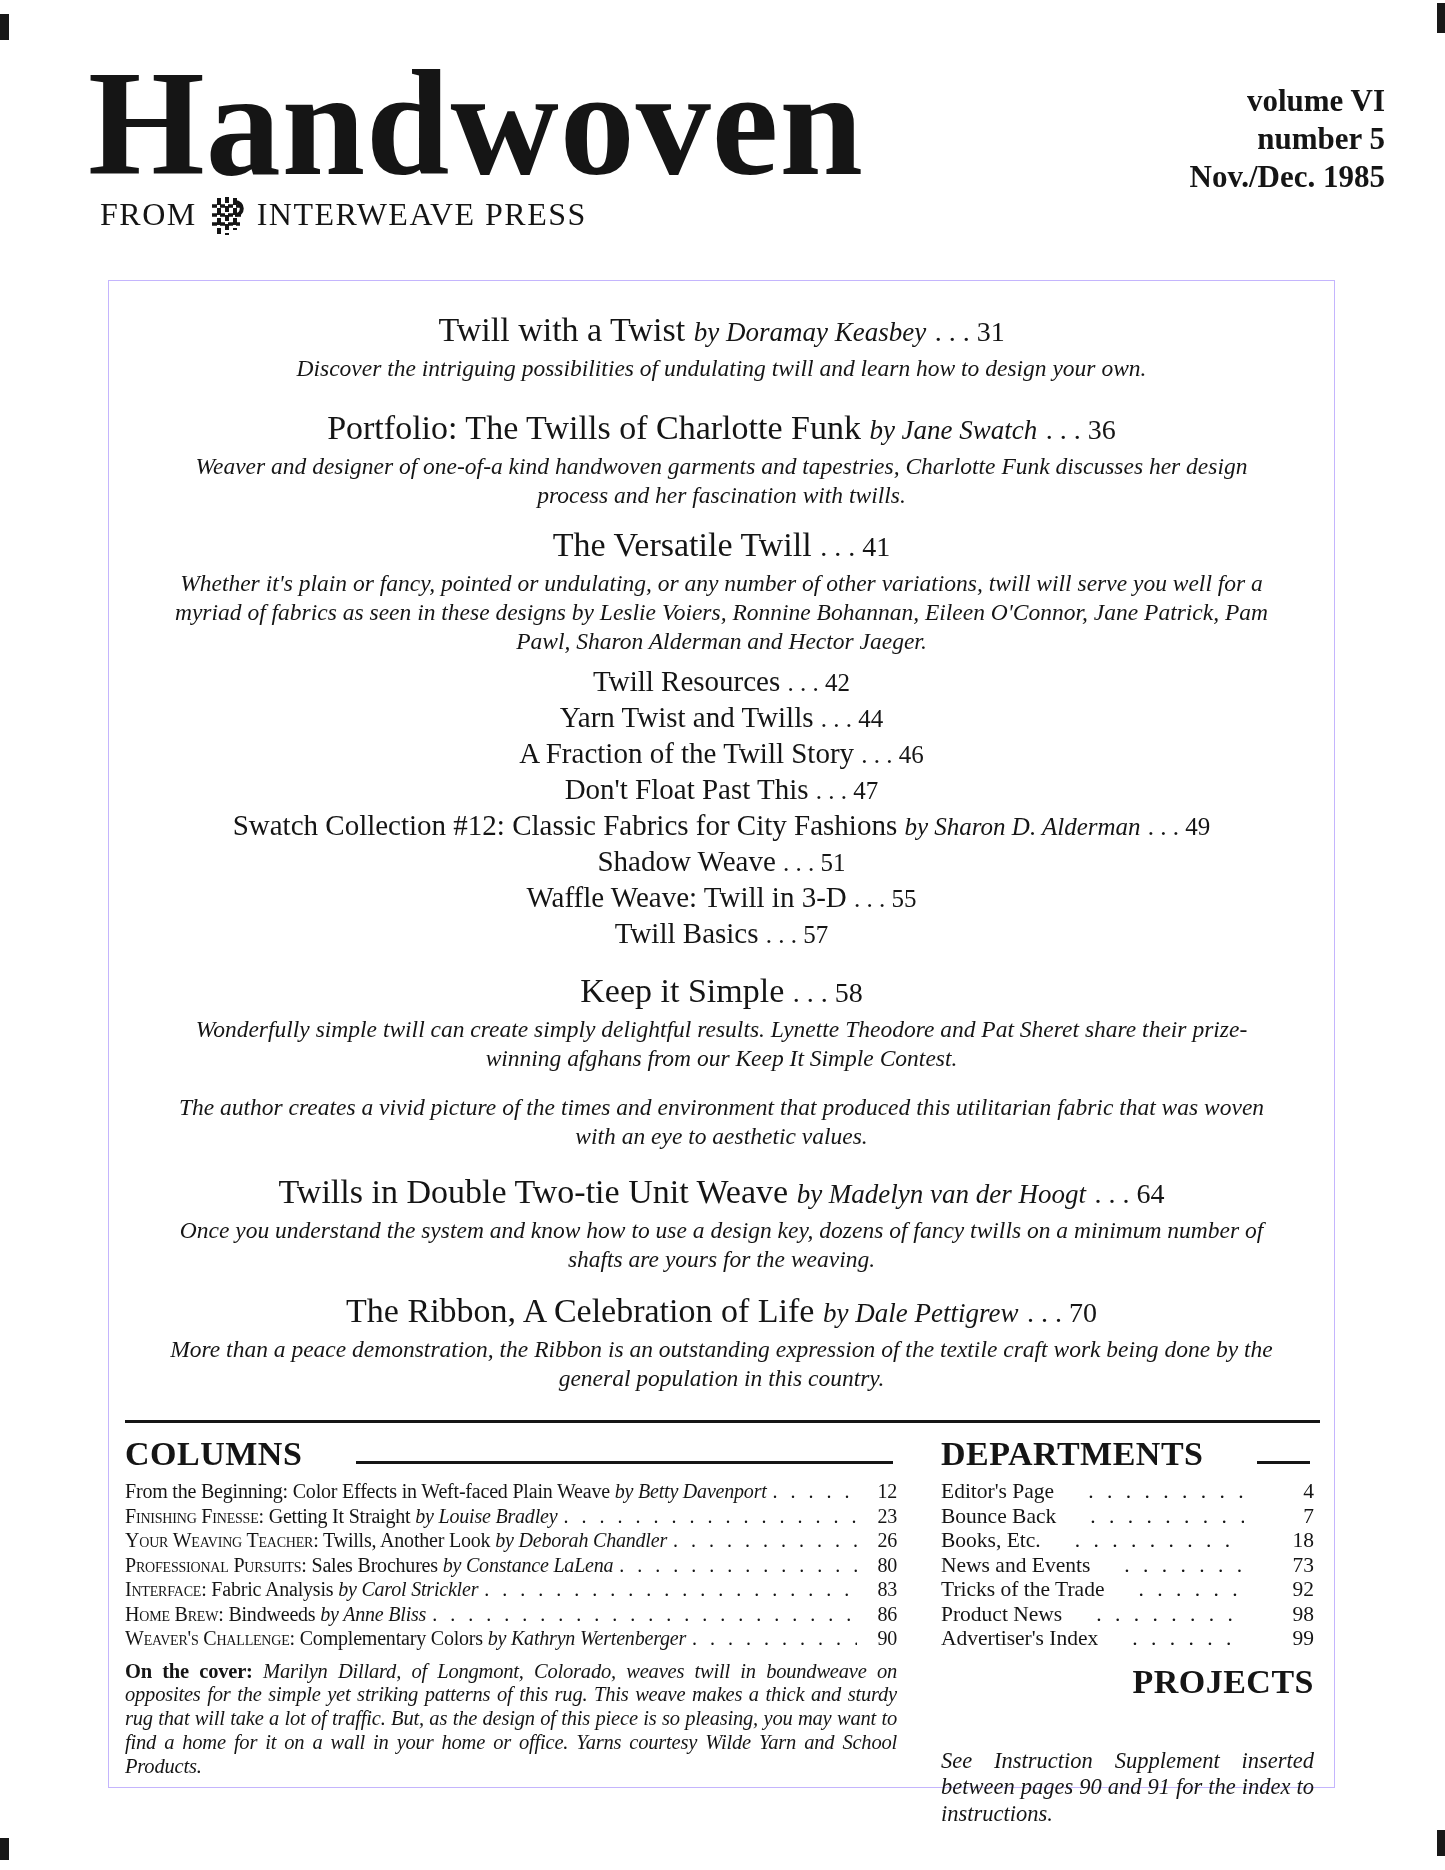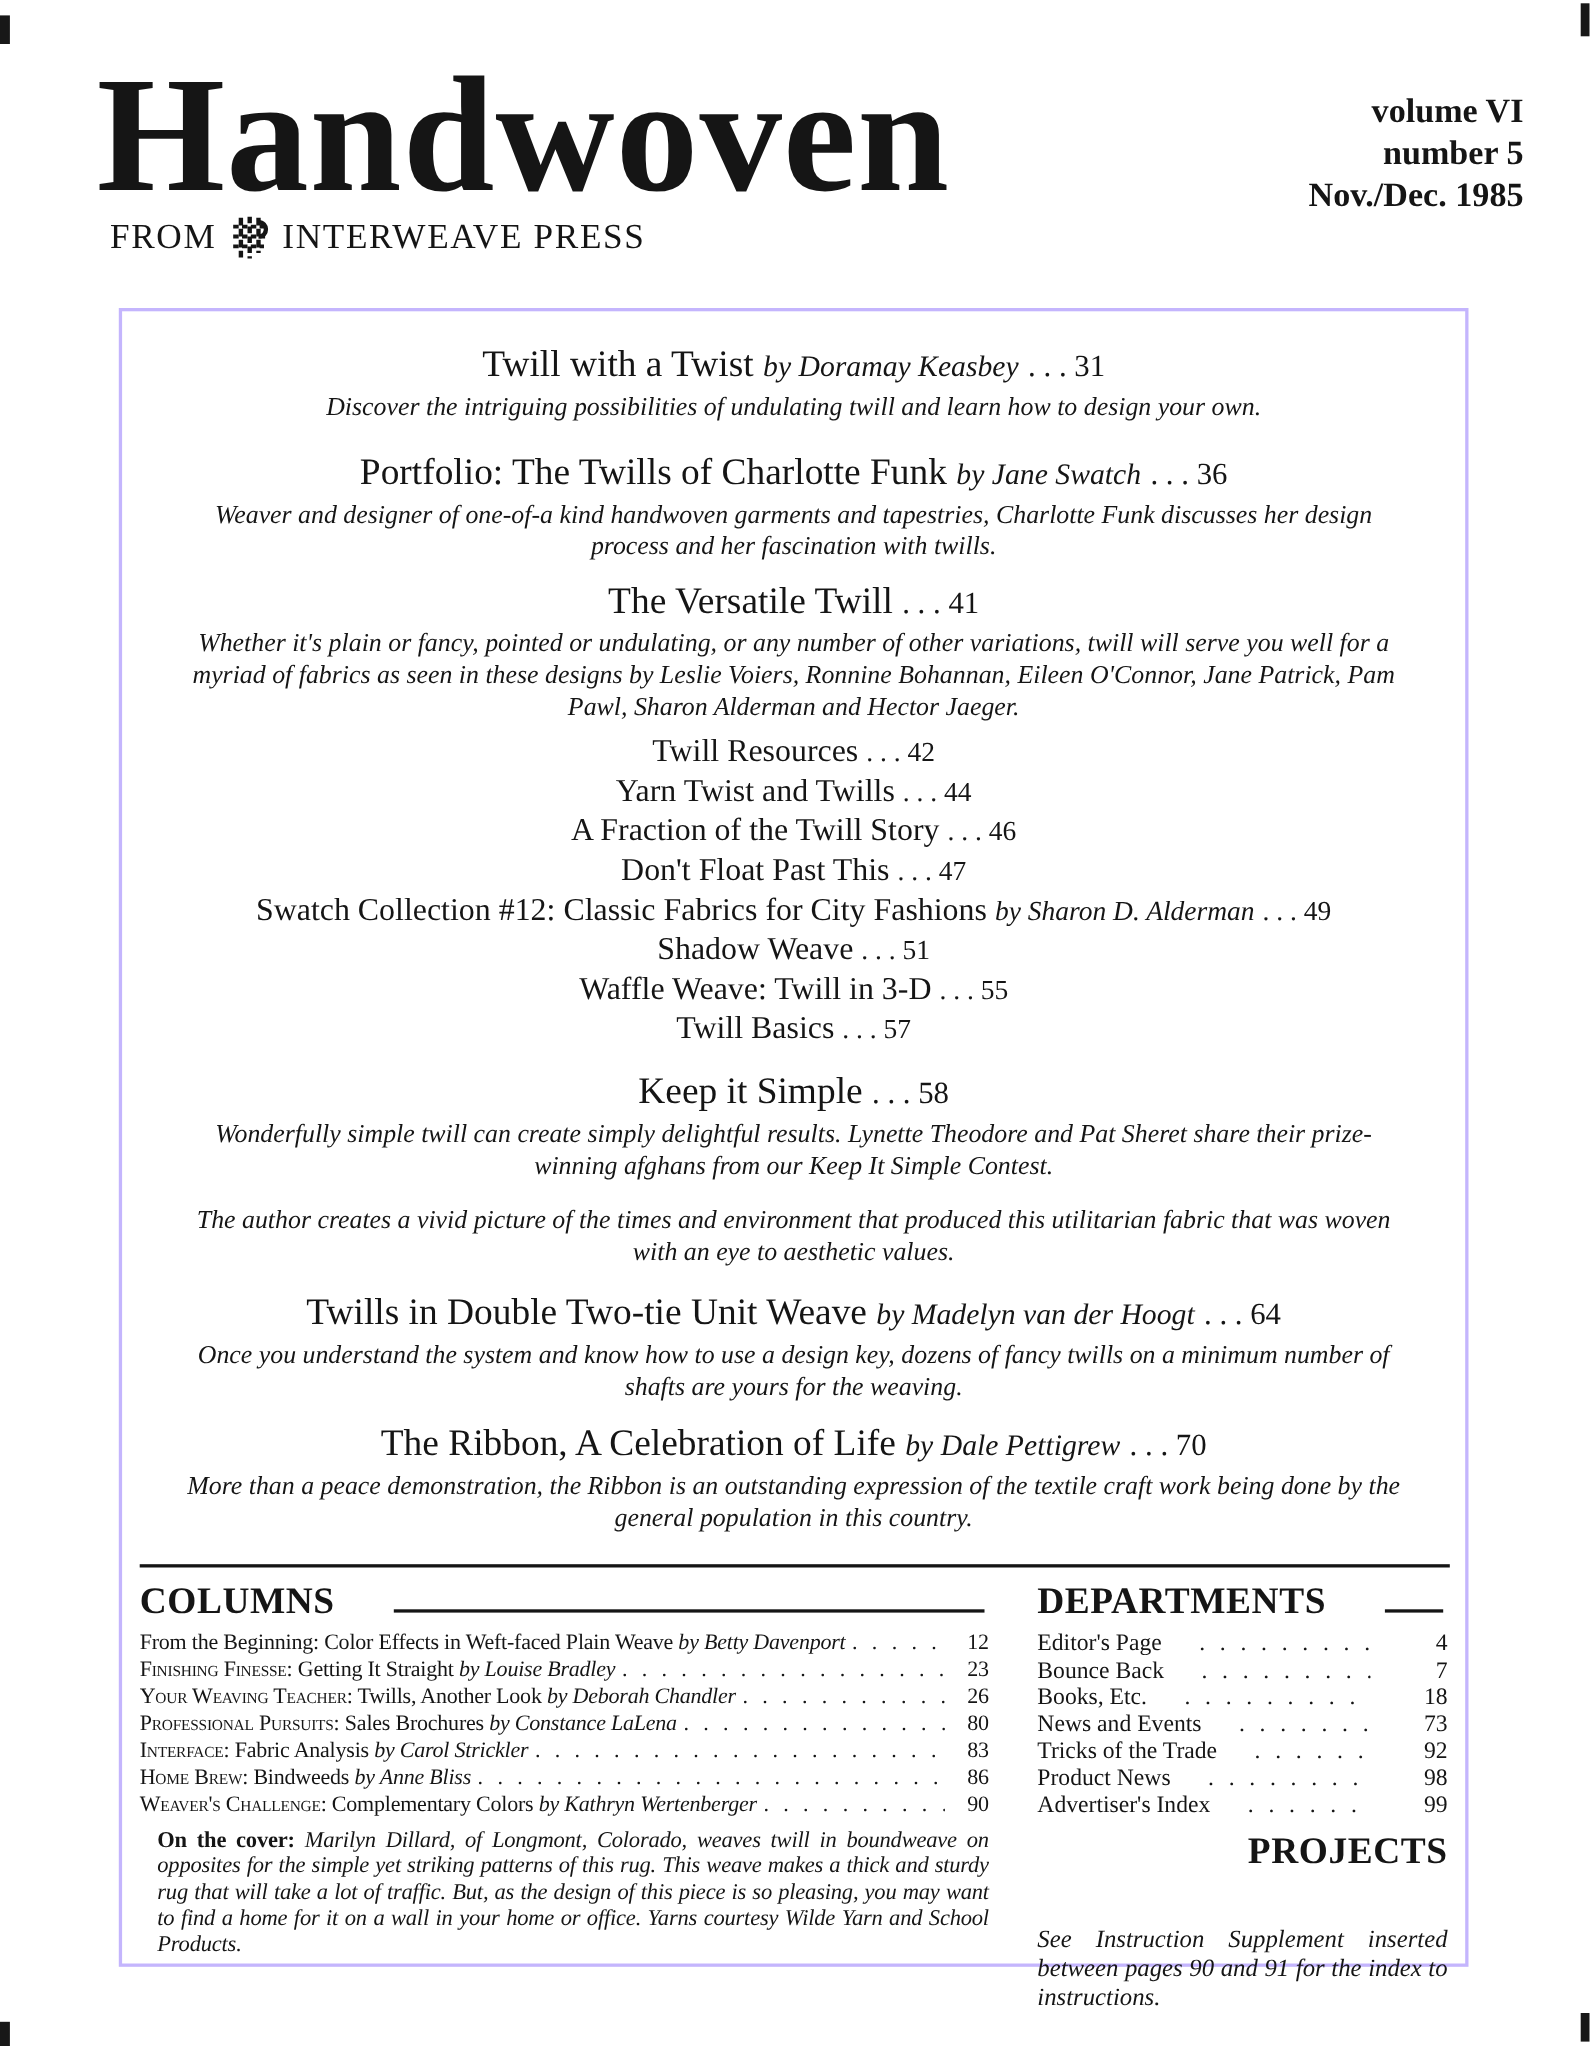--- a/index.html
+++ b/index.html
@@ -33,21 +33,21 @@
   .issue {
     position:absolute; right:60px; top:82px;
     text-align:right; font-size:31px; font-weight:bold; line-height:38px;
     white-space:nowrap;
   }
 
   
   .toc-box {
     position:absolute; left:108px; top:280px;
     width:1227px; height:1508px;
-    border:3px solid #c4b5fd;
+    border:1px solid #c4b5fd;
   }
 
   
   .features { text-align:center; padding-top:28px; }
   .f-title { font-size:34px; line-height:42px; white-space:nowrap; }
   .f-byline { font-style:italic; font-size:27px; }
   .f-ref { font-size:28px; }
   .f-sub {
     font-style:italic; font-size:23.5px; line-height:29px;
     width:1105px; margin:1px auto 0;
@@ -79,21 +79,21 @@
   .dots { flex:1 1 0; overflow:hidden; white-space:nowrap; margin:0 6px; min-width:10px; }
   .dots::after {
     content:". . . . . . . . . . . . . . . . . . . . . . . . . . . . . . . . . . . . . . . . . . . . . . . .";
     letter-spacing:4px;
   }
   .pg  { flex:none; width:34px; text-align:right; }
   .di .pg { width:36px; }
 
   .cover {
     margin-top:9px; font-size:20.5px; line-height:23.8px;
-    font-style:italic; text-align:justify; letter-spacing:-0.2px;margin-left:16px;
+    font-style:italic; text-align:justify; letter-spacing:-0.2px;
   }
   .cover-label { font-style:normal; font-weight:bold; }
 
   .proj-head { margin-top:12px;flex-direction:column; }
   .proj-note {
     margin-top:3px; font-size:22.5px; line-height:26.5px;
     font-style:italic; text-align:justify;
   }
 </style>
 </head>

